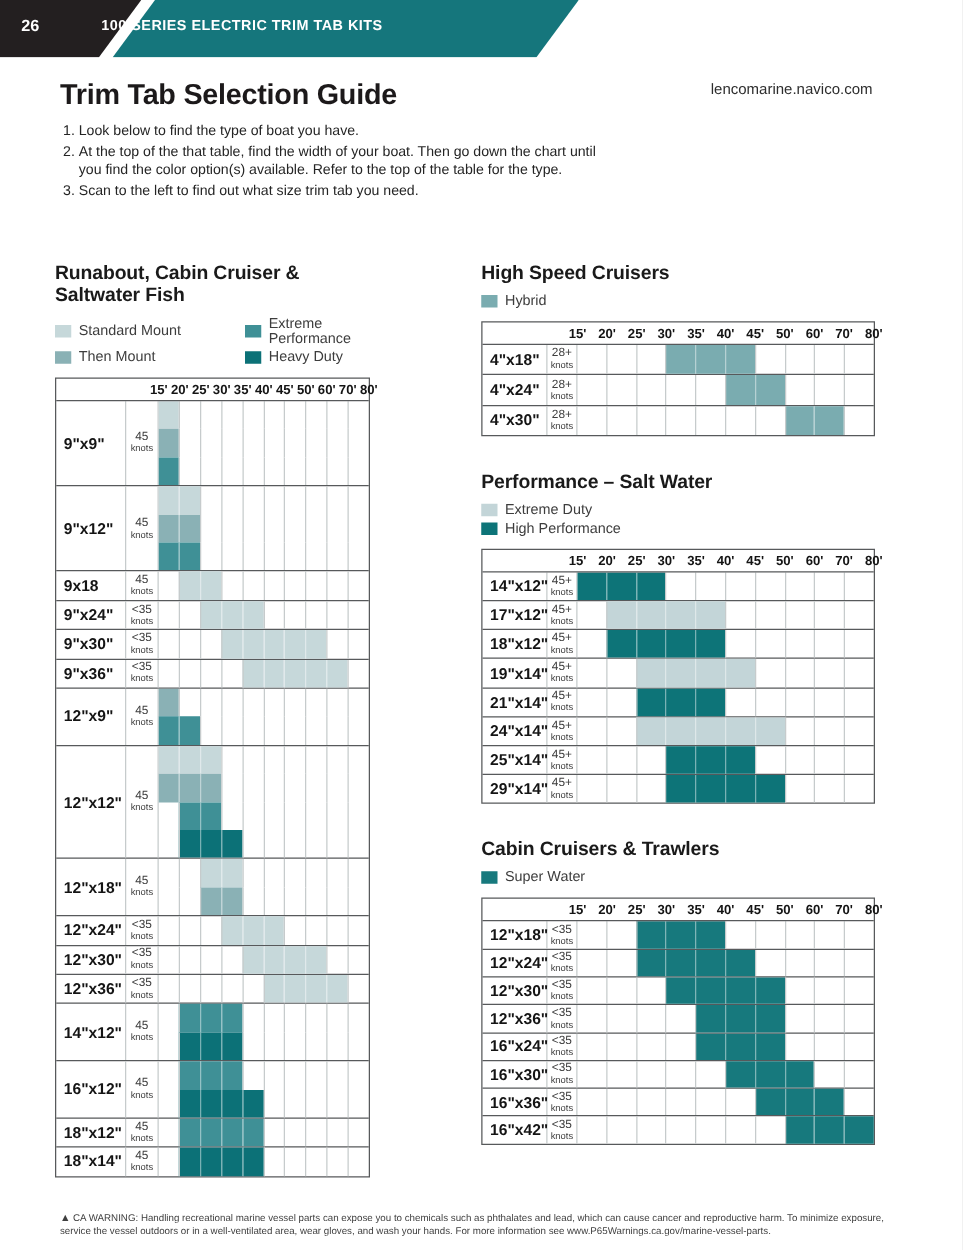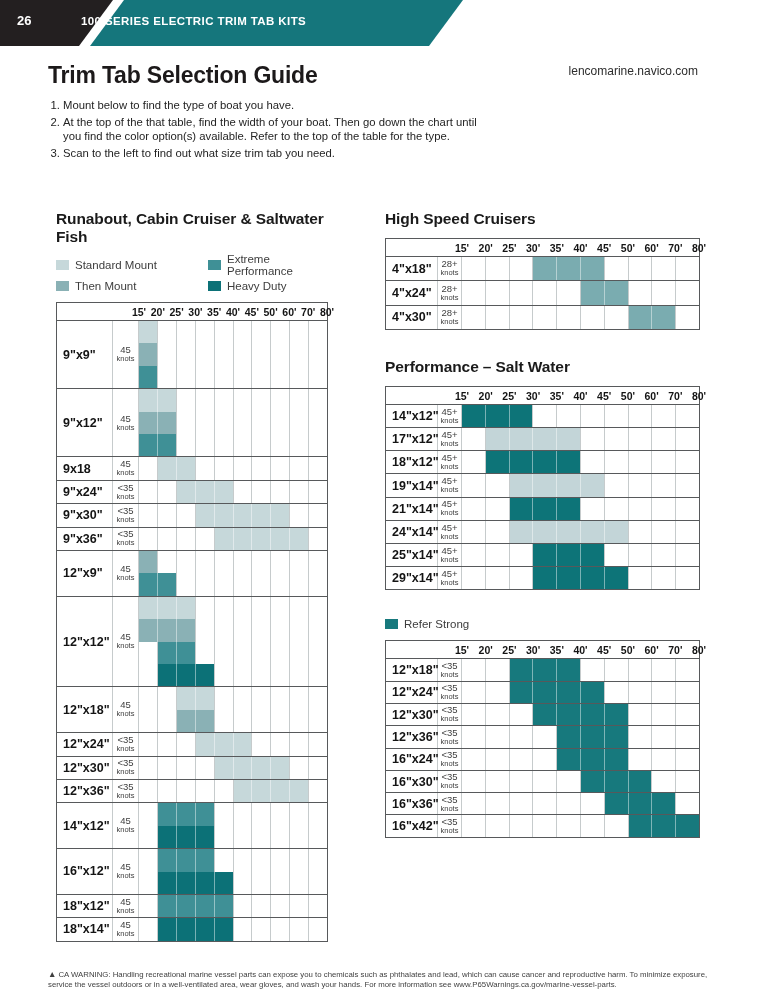--- a/index.html
+++ b/index.html
@@ -18,21 +18,21 @@
     font-size:11.5px; letter-spacing:.4px; white-space:nowrap; }
   .hdr-site { position:absolute; top:32px; right:72px; font-size:12px; color:#2d2d2d;margin-top:32px; }
   
   .intro { position:absolute; left:48px; top:62px; width:440px; }
   .title { font-size:23px; font-weight:bold; margin:0 0 9px; color:#1c191a; letter-spacing:-0.2px; }
   .intro p { margin:0; font-size:11.3px; line-height:14.5px; color:#242424; width:432px; }
   .steps { margin:6px 0 0; padding-left:15px; font-size:11.3px; line-height:14.5px; color:#242424; width:430px; }
   .steps li { margin-bottom:2px; }
   
   .col { position:absolute; top:210px; }
-  .col-left  { left:56px;  width:272px; }
+  .col-left  { left:44px;  width:252px; }
   .col-right { left:385px; width:315px; }
   .section + .section { margin-top:28px; }
   .section-title { font-size:15.5px; font-weight:bold; color:#1a1a1a; margin:0 0 7px; letter-spacing:-0.1px; }
   .legend { display:grid; row-gap:3px; font-size:11.5px; color:#3d3d3d; }
   .legend-item { display:flex; align-items:center; gap:6px; }
   .swatch { width:13px; height:10px; display:inline-block; flex:none; }
   
   .ttable { border:1.5px solid #57595b; margin-top:10px; background:#fff; }
   .thead { position:relative; height:17px; border-bottom:1px solid #57595b; }
   .ticks { position:absolute; top:0; bottom:0; right:0; }
@@ -63,21 +63,21 @@
     <div class="hdr-black"></div>
     <div class="hdr-teal" style="background: rgb(21, 118, 124);"></div>
     <div class="page-num">26</div>
     <div class="hdr-title">100 SERIES ELECTRIC TRIM TAB KITS</div>
     <div class="hdr-site">lencomarine.navico.com</div>
   </div>
 
   <div class="intro">
     <h1 class="title">Trim Tab Selection Guide</h1>
     <ol class="steps">
-      <li>Mount below to find the type of boat you have.</li>
+      <li>Look below to find the type of boat you have.</li>
       <li>At the top of the that table, find the width of your boat. Then go down the chart until you find the color option(s) available. Refer to the top of the table for the type.</li>
       <li>Scan to the left to find out what size trim tab you need.</li>
     </ol>
   </div>
 
   <div class="col col-left">
     <div class="section">
       <h2 class="section-title">Runabout, Cabin Cruiser &amp; Saltwater Fish</h2>
       <div class="legend" style="grid-template-columns: 152px auto;">
           <div class="legend-item">
@@ -581,312 +581,329 @@
               </div>
             </div>
           </div>
         </div>
     </div>
   </div>
 
   <div class="col col-right">
     <div class="section">
       <h2 class="section-title">High Speed Cruisers</h2>
-      <div class="ttable">
-          <div class="thead">
-            <div class="ticks" style="left: 76px;">
-              <span class="tick" style="left: 0%;">15'</span>
-              <span class="tick" style="left: 10%;">20'</span>
-              <span class="tick" style="left: 20%;">25'</span>
-              <span class="tick" style="left: 30%;">30'</span>
-              <span class="tick" style="left: 40%;">35'</span>
-              <span class="tick" style="left: 50%;">40'</span>
-              <span class="tick" style="left: 60%;">45'</span>
-              <span class="tick" style="left: 70%;">50'</span>
-              <span class="tick" style="left: 80%;">60'</span>
-              <span class="tick" style="left: 90%;">70'</span>
-              <span class="tick" style="left: 100%;">80'</span>
-            </div>
-          </div>
-          <div class="trow" style="height: 23.3px;">
-            <div class="csize" style="width: 52px;">4"x18"</div>
-            <div class="cspeed" style="width: 24px;">
-              <div class="v">28+</div>
-              <div class="u">knots</div>
-            </div>
-            <div class="cdata">
-              <div class="srow">
-                <div class="ccell"></div>
-                <div class="ccell" style="border-left: 1px solid rgb(198, 203, 204);"></div>
-                <div class="ccell" style="border-left: 1px solid rgb(198, 203, 204);"></div>
-                <div class="ccell" style="background: rgb(122, 172, 176); border-left: 1px solid rgb(198, 203, 204);"></div>
-                <div class="ccell" style="background: rgb(122, 172, 176); border-left: 1px solid rgba(255, 255, 255, 0.45);"></div>
-                <div class="ccell" style="background: rgb(122, 172, 176); border-left: 1px solid rgba(255, 255, 255, 0.45);"></div>
-                <div class="ccell" style="border-left: 1px solid rgb(198, 203, 204);"></div>
-                <div class="ccell" style="border-left: 1px solid rgb(198, 203, 204);"></div>
-                <div class="ccell" style="border-left: 1px solid rgb(198, 203, 204);"></div>
-                <div class="ccell" style="border-left: 1px solid rgb(198, 203, 204);"></div>
-              </div>
-            </div>
-          </div>
-          <div class="trow" style="height: 23.3px;">
-            <div class="csize" style="width: 52px;">4"x24"</div>
-            <div class="cspeed" style="width: 24px;">
-              <div class="v">28+</div>
-              <div class="u">knots</div>
-            </div>
-            <div class="cdata">
-              <div class="srow">
-                <div class="ccell"></div>
-                <div class="ccell" style="border-left: 1px solid rgb(198, 203, 204);"></div>
-                <div class="ccell" style="border-left: 1px solid rgb(198, 203, 204);"></div>
-                <div class="ccell" style="border-left: 1px solid rgb(198, 203, 204);"></div>
-                <div class="ccell" style="border-left: 1px solid rgb(198, 203, 204);"></div>
-                <div class="ccell" style="background: rgb(122, 172, 176); border-left: 1px solid rgb(198, 203, 204);"></div>
-                <div class="ccell" style="background: rgb(122, 172, 176); border-left: 1px solid rgba(255, 255, 255, 0.45);"></div>
-                <div class="ccell" style="border-left: 1px solid rgb(198, 203, 204);"></div>
-                <div class="ccell" style="border-left: 1px solid rgb(198, 203, 204);"></div>
-                <div class="ccell" style="border-left: 1px solid rgb(198, 203, 204);"></div>
-              </div>
-            </div>
-          </div>
-          <div class="trow" style="height: 23.3px;">
-            <div class="csize" style="width: 52px;">4"x30"</div>
-            <div class="cspeed" style="width: 24px;">
-              <div class="v">28+</div>
-              <div class="u">knots</div>
-            </div>
-            <div class="cdata">
-              <div class="srow">
-                <div class="ccell"></div>
-                <div class="ccell" style="border-left: 1px solid rgb(198, 203, 204);"></div>
-                <div class="ccell" style="border-left: 1px solid rgb(198, 203, 204);"></div>
-                <div class="ccell" style="border-left: 1px solid rgb(198, 203, 204);"></div>
-                <div class="ccell" style="border-left: 1px solid rgb(198, 203, 204);"></div>
-                <div class="ccell" style="border-left: 1px solid rgb(198, 203, 204);"></div>
-                <div class="ccell" style="border-left: 1px solid rgb(198, 203, 204);"></div>
-                <div class="ccell" style="background: rgb(122, 172, 176); border-left: 1px solid rgb(198, 203, 204);"></div>
-                <div class="ccell" style="background: rgb(122, 172, 176); border-left: 1px solid rgba(255, 255, 255, 0.45);"></div>
-                <div class="ccell" style="border-left: 1px solid rgb(198, 203, 204);"></div>
-              </div>
-            </div>
-          </div>
-        </div>
-    </div>
-    <div class="section">
-      <h2 class="section-title">Performance – Salt Water</h2>
-      <div class="ttable">
-          <div class="thead">
-            <div class="ticks" style="left: 76px;">
-              <span class="tick" style="left: 0%;">15'</span>
-              <span class="tick" style="left: 10%;">20'</span>
-              <span class="tick" style="left: 20%;">25'</span>
-              <span class="tick" style="left: 30%;">30'</span>
-              <span class="tick" style="left: 40%;">35'</span>
-              <span class="tick" style="left: 50%;">40'</span>
-              <span class="tick" style="left: 60%;">45'</span>
-              <span class="tick" style="left: 70%;">50'</span>
-              <span class="tick" style="left: 80%;">60'</span>
-              <span class="tick" style="left: 90%;">70'</span>
-              <span class="tick" style="left: 100%;">80'</span>
-            </div>
-          </div>
-          <div class="trow" style="height: 22.2px;">
-            <div class="csize" style="width: 52px;">14"x12"</div>
-            <div class="cspeed" style="width: 24px;">
-              <div class="v">45+</div>
-              <div class="u">knots</div>
-            </div>
-            <div class="cdata">
-              <div class="srow">
-                <div class="ccell" style="background: rgb(13, 116, 120);"></div>
-                <div class="ccell" style="background: rgb(13, 116, 120); border-left: 1px solid rgba(255, 255, 255, 0.45);"></div>
-                <div class="ccell" style="background: rgb(13, 116, 120); border-left: 1px solid rgba(255, 255, 255, 0.45);"></div>
-                <div class="ccell" style="border-left: 1px solid rgb(198, 203, 204);"></div>
-                <div class="ccell" style="border-left: 1px solid rgb(198, 203, 204);"></div>
-                <div class="ccell" style="border-left: 1px solid rgb(198, 203, 204);"></div>
-                <div class="ccell" style="border-left: 1px solid rgb(198, 203, 204);"></div>
-                <div class="ccell" style="border-left: 1px solid rgb(198, 203, 204);"></div>
-                <div class="ccell" style="border-left: 1px solid rgb(198, 203, 204);"></div>
-                <div class="ccell" style="border-left: 1px solid rgb(198, 203, 204);"></div>
-              </div>
-            </div>
-          </div>
-          <div class="trow" style="height: 22.2px;">
-            <div class="csize" style="width: 52px;">17"x12"</div>
-            <div class="cspeed" style="width: 24px;">
-              <div class="v">45+</div>
-              <div class="u">knots</div>
-            </div>
-            <div class="cdata">
-              <div class="srow">
-                <div class="ccell"></div>
-                <div class="ccell" style="background: rgb(195, 213, 216); border-left: 1px solid rgb(198, 203, 204);"></div>
-                <div class="ccell" style="background: rgb(195, 213, 216); border-left: 1px solid rgba(255, 255, 255, 0.45);"></div>
-                <div class="ccell" style="background: rgb(195, 213, 216); border-left: 1px solid rgba(255, 255, 255, 0.45);"></div>
-                <div class="ccell" style="background: rgb(195, 213, 216); border-left: 1px solid rgba(255, 255, 255, 0.45);"></div>
-                <div class="ccell" style="border-left: 1px solid rgb(198, 203, 204);"></div>
-                <div class="ccell" style="border-left: 1px solid rgb(198, 203, 204);"></div>
-                <div class="ccell" style="border-left: 1px solid rgb(198, 203, 204);"></div>
-                <div class="ccell" style="border-left: 1px solid rgb(198, 203, 204);"></div>
-                <div class="ccell" style="border-left: 1px solid rgb(198, 203, 204);"></div>
-              </div>
-            </div>
-          </div>
-          <div class="trow" style="height: 22.2px;">
-            <div class="csize" style="width: 52px;">18"x12"</div>
-            <div class="cspeed" style="width: 24px;">
-              <div class="v">45+</div>
-              <div class="u">knots</div>
-            </div>
-            <div class="cdata">
-              <div class="srow">
-                <div class="ccell"></div>
-                <div class="ccell" style="background: rgb(13, 116, 120); border-left: 1px solid rgb(198, 203, 204);"></div>
-                <div class="ccell" style="background: rgb(13, 116, 120); border-left: 1px solid rgba(255, 255, 255, 0.45);"></div>
-                <div class="ccell" style="background: rgb(13, 116, 120); border-left: 1px solid rgba(255, 255, 255, 0.45);"></div>
-                <div class="ccell" style="background: rgb(13, 116, 120); border-left: 1px solid rgba(255, 255, 255, 0.45);"></div>
-                <div class="ccell" style="border-left: 1px solid rgb(198, 203, 204);"></div>
-                <div class="ccell" style="border-left: 1px solid rgb(198, 203, 204);"></div>
-                <div class="ccell" style="border-left: 1px solid rgb(198, 203, 204);"></div>
-                <div class="ccell" style="border-left: 1px solid rgb(198, 203, 204);"></div>
-                <div class="ccell" style="border-left: 1px solid rgb(198, 203, 204);"></div>
-              </div>
-            </div>
-          </div>
-          <div class="trow" style="height: 22.2px;">
-            <div class="csize" style="width: 52px;">19"x14"</div>
-            <div class="cspeed" style="width: 24px;">
-              <div class="v">45+</div>
-              <div class="u">knots</div>
-            </div>
-            <div class="cdata">
-              <div class="srow">
-                <div class="ccell"></div>
-                <div class="ccell" style="border-left: 1px solid rgb(198, 203, 204);"></div>
-                <div class="ccell" style="background: rgb(195, 213, 216); border-left: 1px solid rgb(198, 203, 204);"></div>
-                <div class="ccell" style="background: rgb(195, 213, 216); border-left: 1px solid rgba(255, 255, 255, 0.45);"></div>
-                <div class="ccell" style="background: rgb(195, 213, 216); border-left: 1px solid rgba(255, 255, 255, 0.45);"></div>
-                <div class="ccell" style="background: rgb(195, 213, 216); border-left: 1px solid rgba(255, 255, 255, 0.45);"></div>
-                <div class="ccell" style="border-left: 1px solid rgb(198, 203, 204);"></div>
-                <div class="ccell" style="border-left: 1px solid rgb(198, 203, 204);"></div>
-                <div class="ccell" style="border-left: 1px solid rgb(198, 203, 204);"></div>
-                <div class="ccell" style="border-left: 1px solid rgb(198, 203, 204);"></div>
-              </div>
-            </div>
-          </div>
-          <div class="trow" style="height: 22.2px;">
-            <div class="csize" style="width: 52px;">21"x14"</div>
-            <div class="cspeed" style="width: 24px;">
-              <div class="v">45+</div>
-              <div class="u">knots</div>
-            </div>
-            <div class="cdata">
-              <div class="srow">
-                <div class="ccell"></div>
-                <div class="ccell" style="border-left: 1px solid rgb(198, 203, 204);"></div>
-                <div class="ccell" style="background: rgb(13, 116, 120); border-left: 1px solid rgb(198, 203, 204);"></div>
-                <div class="ccell" style="background: rgb(13, 116, 120); border-left: 1px solid rgba(255, 255, 255, 0.45);"></div>
-                <div class="ccell" style="background: rgb(13, 116, 120); border-left: 1px solid rgba(255, 255, 255, 0.45);"></div>
-                <div class="ccell" style="border-left: 1px solid rgb(198, 203, 204);"></div>
-                <div class="ccell" style="border-left: 1px solid rgb(198, 203, 204);"></div>
-                <div class="ccell" style="border-left: 1px solid rgb(198, 203, 204);"></div>
-                <div class="ccell" style="border-left: 1px solid rgb(198, 203, 204);"></div>
-                <div class="ccell" style="border-left: 1px solid rgb(198, 203, 204);"></div>
-              </div>
-            </div>
-          </div>
-          <div class="trow" style="height: 22.2px;">
-            <div class="csize" style="width: 52px;">24"x14"</div>
-            <div class="cspeed" style="width: 24px;">
-              <div class="v">45+</div>
-              <div class="u">knots</div>
-            </div>
-            <div class="cdata">
-              <div class="srow">
-                <div class="ccell"></div>
-                <div class="ccell" style="border-left: 1px solid rgb(198, 203, 204);"></div>
-                <div class="ccell" style="background: rgb(195, 213, 216); border-left: 1px solid rgb(198, 203, 204);"></div>
-                <div class="ccell" style="background: rgb(195, 213, 216); border-left: 1px solid rgba(255, 255, 255, 0.45);"></div>
-                <div class="ccell" style="background: rgb(195, 213, 216); border-left: 1px solid rgba(255, 255, 255, 0.45);"></div>
-                <div class="ccell" style="background: rgb(195, 213, 216); border-left: 1px solid rgba(255, 255, 255, 0.45);"></div>
-                <div class="ccell" style="background: rgb(195, 213, 216); border-left: 1px solid rgba(255, 255, 255, 0.45);"></div>
-                <div class="ccell" style="border-left: 1px solid rgb(198, 203, 204);"></div>
-                <div class="ccell" style="border-left: 1px solid rgb(198, 203, 204);"></div>
-                <div class="ccell" style="border-left: 1px solid rgb(198, 203, 204);"></div>
-              </div>
-            </div>
-          </div>
-          <div class="trow" style="height: 22.2px;">
-            <div class="csize" style="width: 52px;">25"x14"</div>
-            <div class="cspeed" style="width: 24px;">
-              <div class="v">45+</div>
-              <div class="u">knots</div>
-            </div>
-            <div class="cdata">
-              <div class="srow">
-                <div class="ccell"></div>
-                <div class="ccell" style="border-left: 1px solid rgb(198, 203, 204);"></div>
-                <div class="ccell" style="border-left: 1px solid rgb(198, 203, 204);"></div>
-                <div class="ccell" style="background: rgb(13, 116, 120); border-left: 1px solid rgb(198, 203, 204);"></div>
-                <div class="ccell" style="background: rgb(13, 116, 120); border-left: 1px solid rgba(255, 255, 255, 0.45);"></div>
-                <div class="ccell" style="background: rgb(13, 116, 120); border-left: 1px solid rgba(255, 255, 255, 0.45);"></div>
-                <div class="ccell" style="border-left: 1px solid rgb(198, 203, 204);"></div>
-                <div class="ccell" style="border-left: 1px solid rgb(198, 203, 204);"></div>
-                <div class="ccell" style="border-left: 1px solid rgb(198, 203, 204);"></div>
-                <div class="ccell" style="border-left: 1px solid rgb(198, 203, 204);"></div>
-              </div>
-            </div>
-          </div>
-          <div class="trow" style="height: 22.2px;">
-            <div class="csize" style="width: 52px;">29"x14"</div>
-            <div class="cspeed" style="width: 24px;">
-              <div class="v">45+</div>
-              <div class="u">knots</div>
-            </div>
-            <div class="cdata">
-              <div class="srow">
-                <div class="ccell"></div>
-                <div class="ccell" style="border-left: 1px solid rgb(198, 203, 204);"></div>
-                <div class="ccell" style="border-left: 1px solid rgb(198, 203, 204);"></div>
-                <div class="ccell" style="background: rgb(13, 116, 120); border-left: 1px solid rgb(198, 203, 204);"></div>
-                <div class="ccell" style="background: rgb(13, 116, 120); border-left: 1px solid rgba(255, 255, 255, 0.45);"></div>
-                <div class="ccell" style="background: rgb(13, 116, 120); border-left: 1px solid rgba(255, 255, 255, 0.45);"></div>
-                <div class="ccell" style="background: rgb(13, 116, 120); border-left: 1px solid rgba(255, 255, 255, 0.45);"></div>
-                <div class="ccell" style="border-left: 1px solid rgb(198, 203, 204);"></div>
-                <div class="ccell" style="border-left: 1px solid rgb(198, 203, 204);"></div>
-                <div class="ccell" style="border-left: 1px solid rgb(198, 203, 204);"></div>
-              </div>
-            </div>
-          </div>
-        </div>
-    </div>
-    <div class="section">
       <div class="legend" style="grid-template-columns: auto;">
           <div class="legend-item">
-            <span class="swatch" style="background: rgb(23, 121, 125);"></span>
-            <span class="legend-text">Refer Strong</span>
+            <span class="swatch" style="background: rgb(122, 172, 176);"></span>
+            <span class="legend-text">Hybrid</span>
           </div>
         </div>
       <div class="ttable">
           <div class="thead">
             <div class="ticks" style="left: 76px;">
               <span class="tick" style="left: 0%;">15'</span>
               <span class="tick" style="left: 10%;">20'</span>
               <span class="tick" style="left: 20%;">25'</span>
               <span class="tick" style="left: 30%;">30'</span>
               <span class="tick" style="left: 40%;">35'</span>
               <span class="tick" style="left: 50%;">40'</span>
               <span class="tick" style="left: 60%;">45'</span>
               <span class="tick" style="left: 70%;">50'</span>
               <span class="tick" style="left: 80%;">60'</span>
               <span class="tick" style="left: 90%;">70'</span>
               <span class="tick" style="left: 100%;">80'</span>
             </div>
           </div>
+          <div class="trow" style="height: 23.3px;">
+            <div class="csize" style="width: 52px;">4"x18"</div>
+            <div class="cspeed" style="width: 24px;">
+              <div class="v">28+</div>
+              <div class="u">knots</div>
+            </div>
+            <div class="cdata">
+              <div class="srow">
+                <div class="ccell"></div>
+                <div class="ccell" style="border-left: 1px solid rgb(198, 203, 204);"></div>
+                <div class="ccell" style="border-left: 1px solid rgb(198, 203, 204);"></div>
+                <div class="ccell" style="background: rgb(122, 172, 176); border-left: 1px solid rgb(198, 203, 204);"></div>
+                <div class="ccell" style="background: rgb(122, 172, 176); border-left: 1px solid rgba(255, 255, 255, 0.45);"></div>
+                <div class="ccell" style="background: rgb(122, 172, 176); border-left: 1px solid rgba(255, 255, 255, 0.45);"></div>
+                <div class="ccell" style="border-left: 1px solid rgb(198, 203, 204);"></div>
+                <div class="ccell" style="border-left: 1px solid rgb(198, 203, 204);"></div>
+                <div class="ccell" style="border-left: 1px solid rgb(198, 203, 204);"></div>
+                <div class="ccell" style="border-left: 1px solid rgb(198, 203, 204);"></div>
+              </div>
+            </div>
+          </div>
+          <div class="trow" style="height: 23.3px;">
+            <div class="csize" style="width: 52px;">4"x24"</div>
+            <div class="cspeed" style="width: 24px;">
+              <div class="v">28+</div>
+              <div class="u">knots</div>
+            </div>
+            <div class="cdata">
+              <div class="srow">
+                <div class="ccell"></div>
+                <div class="ccell" style="border-left: 1px solid rgb(198, 203, 204);"></div>
+                <div class="ccell" style="border-left: 1px solid rgb(198, 203, 204);"></div>
+                <div class="ccell" style="border-left: 1px solid rgb(198, 203, 204);"></div>
+                <div class="ccell" style="border-left: 1px solid rgb(198, 203, 204);"></div>
+                <div class="ccell" style="background: rgb(122, 172, 176); border-left: 1px solid rgb(198, 203, 204);"></div>
+                <div class="ccell" style="background: rgb(122, 172, 176); border-left: 1px solid rgba(255, 255, 255, 0.45);"></div>
+                <div class="ccell" style="border-left: 1px solid rgb(198, 203, 204);"></div>
+                <div class="ccell" style="border-left: 1px solid rgb(198, 203, 204);"></div>
+                <div class="ccell" style="border-left: 1px solid rgb(198, 203, 204);"></div>
+              </div>
+            </div>
+          </div>
+          <div class="trow" style="height: 23.3px;">
+            <div class="csize" style="width: 52px;">4"x30"</div>
+            <div class="cspeed" style="width: 24px;">
+              <div class="v">28+</div>
+              <div class="u">knots</div>
+            </div>
+            <div class="cdata">
+              <div class="srow">
+                <div class="ccell"></div>
+                <div class="ccell" style="border-left: 1px solid rgb(198, 203, 204);"></div>
+                <div class="ccell" style="border-left: 1px solid rgb(198, 203, 204);"></div>
+                <div class="ccell" style="border-left: 1px solid rgb(198, 203, 204);"></div>
+                <div class="ccell" style="border-left: 1px solid rgb(198, 203, 204);"></div>
+                <div class="ccell" style="border-left: 1px solid rgb(198, 203, 204);"></div>
+                <div class="ccell" style="border-left: 1px solid rgb(198, 203, 204);"></div>
+                <div class="ccell" style="background: rgb(122, 172, 176); border-left: 1px solid rgb(198, 203, 204);"></div>
+                <div class="ccell" style="background: rgb(122, 172, 176); border-left: 1px solid rgba(255, 255, 255, 0.45);"></div>
+                <div class="ccell" style="border-left: 1px solid rgb(198, 203, 204);"></div>
+              </div>
+            </div>
+          </div>
+        </div>
+    </div>
+    <div class="section">
+      <h2 class="section-title">Performance – Salt Water</h2>
+      <div class="legend" style="grid-template-columns: auto;">
+          <div class="legend-item">
+            <span class="swatch" style="background: rgb(195, 213, 216);"></span>
+            <span class="legend-text">Extreme Duty</span>
+          </div>
+          <div class="legend-item">
+            <span class="swatch" style="background: rgb(13, 116, 120);"></span>
+            <span class="legend-text">High Performance</span>
+          </div>
+        </div>
+      <div class="ttable">
+          <div class="thead">
+            <div class="ticks" style="left: 76px;">
+              <span class="tick" style="left: 0%;">15'</span>
+              <span class="tick" style="left: 10%;">20'</span>
+              <span class="tick" style="left: 20%;">25'</span>
+              <span class="tick" style="left: 30%;">30'</span>
+              <span class="tick" style="left: 40%;">35'</span>
+              <span class="tick" style="left: 50%;">40'</span>
+              <span class="tick" style="left: 60%;">45'</span>
+              <span class="tick" style="left: 70%;">50'</span>
+              <span class="tick" style="left: 80%;">60'</span>
+              <span class="tick" style="left: 90%;">70'</span>
+              <span class="tick" style="left: 100%;">80'</span>
+            </div>
+          </div>
+          <div class="trow" style="height: 22.2px;">
+            <div class="csize" style="width: 52px;">14"x12"</div>
+            <div class="cspeed" style="width: 24px;">
+              <div class="v">45+</div>
+              <div class="u">knots</div>
+            </div>
+            <div class="cdata">
+              <div class="srow">
+                <div class="ccell" style="background: rgb(13, 116, 120);"></div>
+                <div class="ccell" style="background: rgb(13, 116, 120); border-left: 1px solid rgba(255, 255, 255, 0.45);"></div>
+                <div class="ccell" style="background: rgb(13, 116, 120); border-left: 1px solid rgba(255, 255, 255, 0.45);"></div>
+                <div class="ccell" style="border-left: 1px solid rgb(198, 203, 204);"></div>
+                <div class="ccell" style="border-left: 1px solid rgb(198, 203, 204);"></div>
+                <div class="ccell" style="border-left: 1px solid rgb(198, 203, 204);"></div>
+                <div class="ccell" style="border-left: 1px solid rgb(198, 203, 204);"></div>
+                <div class="ccell" style="border-left: 1px solid rgb(198, 203, 204);"></div>
+                <div class="ccell" style="border-left: 1px solid rgb(198, 203, 204);"></div>
+                <div class="ccell" style="border-left: 1px solid rgb(198, 203, 204);"></div>
+              </div>
+            </div>
+          </div>
+          <div class="trow" style="height: 22.2px;">
+            <div class="csize" style="width: 52px;">17"x12"</div>
+            <div class="cspeed" style="width: 24px;">
+              <div class="v">45+</div>
+              <div class="u">knots</div>
+            </div>
+            <div class="cdata">
+              <div class="srow">
+                <div class="ccell"></div>
+                <div class="ccell" style="background: rgb(195, 213, 216); border-left: 1px solid rgb(198, 203, 204);"></div>
+                <div class="ccell" style="background: rgb(195, 213, 216); border-left: 1px solid rgba(255, 255, 255, 0.45);"></div>
+                <div class="ccell" style="background: rgb(195, 213, 216); border-left: 1px solid rgba(255, 255, 255, 0.45);"></div>
+                <div class="ccell" style="background: rgb(195, 213, 216); border-left: 1px solid rgba(255, 255, 255, 0.45);"></div>
+                <div class="ccell" style="border-left: 1px solid rgb(198, 203, 204);"></div>
+                <div class="ccell" style="border-left: 1px solid rgb(198, 203, 204);"></div>
+                <div class="ccell" style="border-left: 1px solid rgb(198, 203, 204);"></div>
+                <div class="ccell" style="border-left: 1px solid rgb(198, 203, 204);"></div>
+                <div class="ccell" style="border-left: 1px solid rgb(198, 203, 204);"></div>
+              </div>
+            </div>
+          </div>
+          <div class="trow" style="height: 22.2px;">
+            <div class="csize" style="width: 52px;">18"x12"</div>
+            <div class="cspeed" style="width: 24px;">
+              <div class="v">45+</div>
+              <div class="u">knots</div>
+            </div>
+            <div class="cdata">
+              <div class="srow">
+                <div class="ccell"></div>
+                <div class="ccell" style="background: rgb(13, 116, 120); border-left: 1px solid rgb(198, 203, 204);"></div>
+                <div class="ccell" style="background: rgb(13, 116, 120); border-left: 1px solid rgba(255, 255, 255, 0.45);"></div>
+                <div class="ccell" style="background: rgb(13, 116, 120); border-left: 1px solid rgba(255, 255, 255, 0.45);"></div>
+                <div class="ccell" style="background: rgb(13, 116, 120); border-left: 1px solid rgba(255, 255, 255, 0.45);"></div>
+                <div class="ccell" style="border-left: 1px solid rgb(198, 203, 204);"></div>
+                <div class="ccell" style="border-left: 1px solid rgb(198, 203, 204);"></div>
+                <div class="ccell" style="border-left: 1px solid rgb(198, 203, 204);"></div>
+                <div class="ccell" style="border-left: 1px solid rgb(198, 203, 204);"></div>
+                <div class="ccell" style="border-left: 1px solid rgb(198, 203, 204);"></div>
+              </div>
+            </div>
+          </div>
+          <div class="trow" style="height: 22.2px;">
+            <div class="csize" style="width: 52px;">19"x14"</div>
+            <div class="cspeed" style="width: 24px;">
+              <div class="v">45+</div>
+              <div class="u">knots</div>
+            </div>
+            <div class="cdata">
+              <div class="srow">
+                <div class="ccell"></div>
+                <div class="ccell" style="border-left: 1px solid rgb(198, 203, 204);"></div>
+                <div class="ccell" style="background: rgb(195, 213, 216); border-left: 1px solid rgb(198, 203, 204);"></div>
+                <div class="ccell" style="background: rgb(195, 213, 216); border-left: 1px solid rgba(255, 255, 255, 0.45);"></div>
+                <div class="ccell" style="background: rgb(195, 213, 216); border-left: 1px solid rgba(255, 255, 255, 0.45);"></div>
+                <div class="ccell" style="background: rgb(195, 213, 216); border-left: 1px solid rgba(255, 255, 255, 0.45);"></div>
+                <div class="ccell" style="border-left: 1px solid rgb(198, 203, 204);"></div>
+                <div class="ccell" style="border-left: 1px solid rgb(198, 203, 204);"></div>
+                <div class="ccell" style="border-left: 1px solid rgb(198, 203, 204);"></div>
+                <div class="ccell" style="border-left: 1px solid rgb(198, 203, 204);"></div>
+              </div>
+            </div>
+          </div>
+          <div class="trow" style="height: 22.2px;">
+            <div class="csize" style="width: 52px;">21"x14"</div>
+            <div class="cspeed" style="width: 24px;">
+              <div class="v">45+</div>
+              <div class="u">knots</div>
+            </div>
+            <div class="cdata">
+              <div class="srow">
+                <div class="ccell"></div>
+                <div class="ccell" style="border-left: 1px solid rgb(198, 203, 204);"></div>
+                <div class="ccell" style="background: rgb(13, 116, 120); border-left: 1px solid rgb(198, 203, 204);"></div>
+                <div class="ccell" style="background: rgb(13, 116, 120); border-left: 1px solid rgba(255, 255, 255, 0.45);"></div>
+                <div class="ccell" style="background: rgb(13, 116, 120); border-left: 1px solid rgba(255, 255, 255, 0.45);"></div>
+                <div class="ccell" style="border-left: 1px solid rgb(198, 203, 204);"></div>
+                <div class="ccell" style="border-left: 1px solid rgb(198, 203, 204);"></div>
+                <div class="ccell" style="border-left: 1px solid rgb(198, 203, 204);"></div>
+                <div class="ccell" style="border-left: 1px solid rgb(198, 203, 204);"></div>
+                <div class="ccell" style="border-left: 1px solid rgb(198, 203, 204);"></div>
+              </div>
+            </div>
+          </div>
+          <div class="trow" style="height: 22.2px;">
+            <div class="csize" style="width: 52px;">24"x14"</div>
+            <div class="cspeed" style="width: 24px;">
+              <div class="v">45+</div>
+              <div class="u">knots</div>
+            </div>
+            <div class="cdata">
+              <div class="srow">
+                <div class="ccell"></div>
+                <div class="ccell" style="border-left: 1px solid rgb(198, 203, 204);"></div>
+                <div class="ccell" style="background: rgb(195, 213, 216); border-left: 1px solid rgb(198, 203, 204);"></div>
+                <div class="ccell" style="background: rgb(195, 213, 216); border-left: 1px solid rgba(255, 255, 255, 0.45);"></div>
+                <div class="ccell" style="background: rgb(195, 213, 216); border-left: 1px solid rgba(255, 255, 255, 0.45);"></div>
+                <div class="ccell" style="background: rgb(195, 213, 216); border-left: 1px solid rgba(255, 255, 255, 0.45);"></div>
+                <div class="ccell" style="background: rgb(195, 213, 216); border-left: 1px solid rgba(255, 255, 255, 0.45);"></div>
+                <div class="ccell" style="border-left: 1px solid rgb(198, 203, 204);"></div>
+                <div class="ccell" style="border-left: 1px solid rgb(198, 203, 204);"></div>
+                <div class="ccell" style="border-left: 1px solid rgb(198, 203, 204);"></div>
+              </div>
+            </div>
+          </div>
+          <div class="trow" style="height: 22.2px;">
+            <div class="csize" style="width: 52px;">25"x14"</div>
+            <div class="cspeed" style="width: 24px;">
+              <div class="v">45+</div>
+              <div class="u">knots</div>
+            </div>
+            <div class="cdata">
+              <div class="srow">
+                <div class="ccell"></div>
+                <div class="ccell" style="border-left: 1px solid rgb(198, 203, 204);"></div>
+                <div class="ccell" style="border-left: 1px solid rgb(198, 203, 204);"></div>
+                <div class="ccell" style="background: rgb(13, 116, 120); border-left: 1px solid rgb(198, 203, 204);"></div>
+                <div class="ccell" style="background: rgb(13, 116, 120); border-left: 1px solid rgba(255, 255, 255, 0.45);"></div>
+                <div class="ccell" style="background: rgb(13, 116, 120); border-left: 1px solid rgba(255, 255, 255, 0.45);"></div>
+                <div class="ccell" style="border-left: 1px solid rgb(198, 203, 204);"></div>
+                <div class="ccell" style="border-left: 1px solid rgb(198, 203, 204);"></div>
+                <div class="ccell" style="border-left: 1px solid rgb(198, 203, 204);"></div>
+                <div class="ccell" style="border-left: 1px solid rgb(198, 203, 204);"></div>
+              </div>
+            </div>
+          </div>
+          <div class="trow" style="height: 22.2px;">
+            <div class="csize" style="width: 52px;">29"x14"</div>
+            <div class="cspeed" style="width: 24px;">
+              <div class="v">45+</div>
+              <div class="u">knots</div>
+            </div>
+            <div class="cdata">
+              <div class="srow">
+                <div class="ccell"></div>
+                <div class="ccell" style="border-left: 1px solid rgb(198, 203, 204);"></div>
+                <div class="ccell" style="border-left: 1px solid rgb(198, 203, 204);"></div>
+                <div class="ccell" style="background: rgb(13, 116, 120); border-left: 1px solid rgb(198, 203, 204);"></div>
+                <div class="ccell" style="background: rgb(13, 116, 120); border-left: 1px solid rgba(255, 255, 255, 0.45);"></div>
+                <div class="ccell" style="background: rgb(13, 116, 120); border-left: 1px solid rgba(255, 255, 255, 0.45);"></div>
+                <div class="ccell" style="background: rgb(13, 116, 120); border-left: 1px solid rgba(255, 255, 255, 0.45);"></div>
+                <div class="ccell" style="border-left: 1px solid rgb(198, 203, 204);"></div>
+                <div class="ccell" style="border-left: 1px solid rgb(198, 203, 204);"></div>
+                <div class="ccell" style="border-left: 1px solid rgb(198, 203, 204);"></div>
+              </div>
+            </div>
+          </div>
+        </div>
+    </div>
+    <div class="section">
+      <h2 class="section-title">Cabin Cruisers &amp; Trawlers</h2>
+      <div class="legend" style="grid-template-columns: auto;">
+          <div class="legend-item">
+            <span class="swatch" style="background: rgb(23, 121, 125);"></span>
+            <span class="legend-text">Super Water</span>
+          </div>
+        </div>
+      <div class="ttable">
+          <div class="thead">
+            <div class="ticks" style="left: 76px;">
+              <span class="tick" style="left: 0%;">15'</span>
+              <span class="tick" style="left: 10%;">20'</span>
+              <span class="tick" style="left: 20%;">25'</span>
+              <span class="tick" style="left: 30%;">30'</span>
+              <span class="tick" style="left: 40%;">35'</span>
+              <span class="tick" style="left: 50%;">40'</span>
+              <span class="tick" style="left: 60%;">45'</span>
+              <span class="tick" style="left: 70%;">50'</span>
+              <span class="tick" style="left: 80%;">60'</span>
+              <span class="tick" style="left: 90%;">70'</span>
+              <span class="tick" style="left: 100%;">80'</span>
+            </div>
+          </div>
           <div class="trow" style="height: 21.3px;">
             <div class="csize" style="width: 52px;">12"x18"</div>
             <div class="cspeed" style="width: 24px;">
               <div class="v">&lt;35</div>
               <div class="u">knots</div>
             </div>
             <div class="cdata">
               <div class="srow">
                 <div class="ccell"></div>
                 <div class="ccell" style="border-left: 1px solid rgb(198, 203, 204);"></div>

